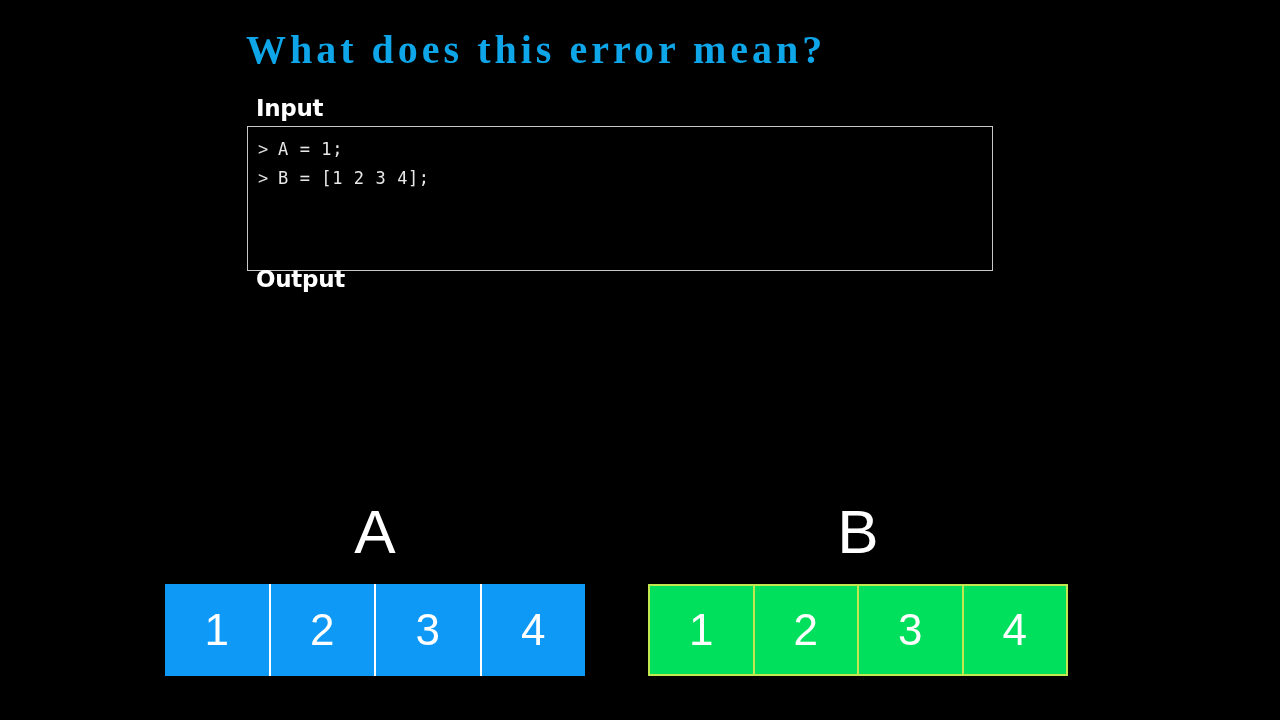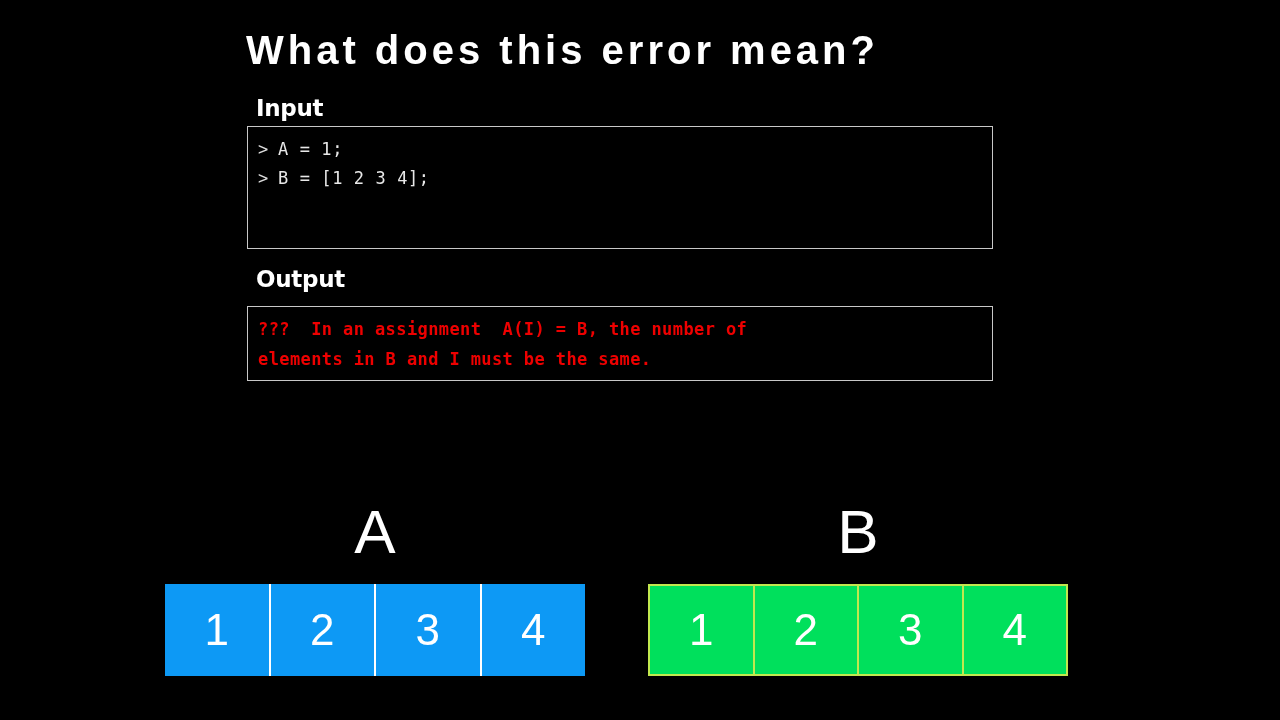--- a/index.html
+++ b/index.html
@@ -21,25 +21,25 @@
     position: absolute;
     inset: 0;
     background: #000000;
   }
 
   
   .title {
     position: absolute;
     left: 246px;
     top: 28px;
-    font-family: Liberation Sans, sans-serif;
+    font-family: Liberation Serif, serif;
     font-size: 40px;
     font-weight: 700;
     letter-spacing: 4px;
-    color: #ffffff;
+    color: #0ea5e9;
     white-space: nowrap;
     line-height: 1.1;
   }
 
   
   .section-label {
     position: absolute;
     font-family: "DejaVu Sans", sans-serif;
     font-size: 23px;
     font-weight: 700;
@@ -54,21 +54,21 @@
   .console-box {
     position: absolute;
     box-sizing: border-box;
     background: #000000;
     border: 1px solid #c8c8c8;
   }
   .console-box.input-box {
     left: 247px;
     top: 126px;
     width: 746px;
-    height: 123px;
+    height: 145px;
     padding: 8px 0 0 10px;
   }
   .console-box.output-box {
     left: 247px;
     top: 306px;
     width: 746px;
     height: 75px;
     padding: 7px 0 0 10px;
   }
 
@@ -152,24 +152,20 @@
 
   <div class="section-label input-label">Input</div>
 
   <div class="console-box input-box">
     <div class="code-line"><span class="prompt">&gt;</span><span>A = 1;</span></div>
     <div class="code-line"><span class="prompt">&gt;</span><span>B = [1 2 3 4];</span></div>
   </div>
 
   <div class="section-label output-label">Output</div>
 
-  <div class="console-box output-box">
-    <div class="error-line">???  In an assignment  A(I) = B, the number of</div>
-    <div class="error-line">elements in B and I must be the same.</div>
-  </div>
 
   <div class="array-group group-a">
     <div class="array-name">A</div>
     <div class="array-row row-a">
       <div class="array-cell">1</div>
       <div class="array-cell">2</div>
       <div class="array-cell">3</div>
       <div class="array-cell">4</div>
     </div>
   </div>

